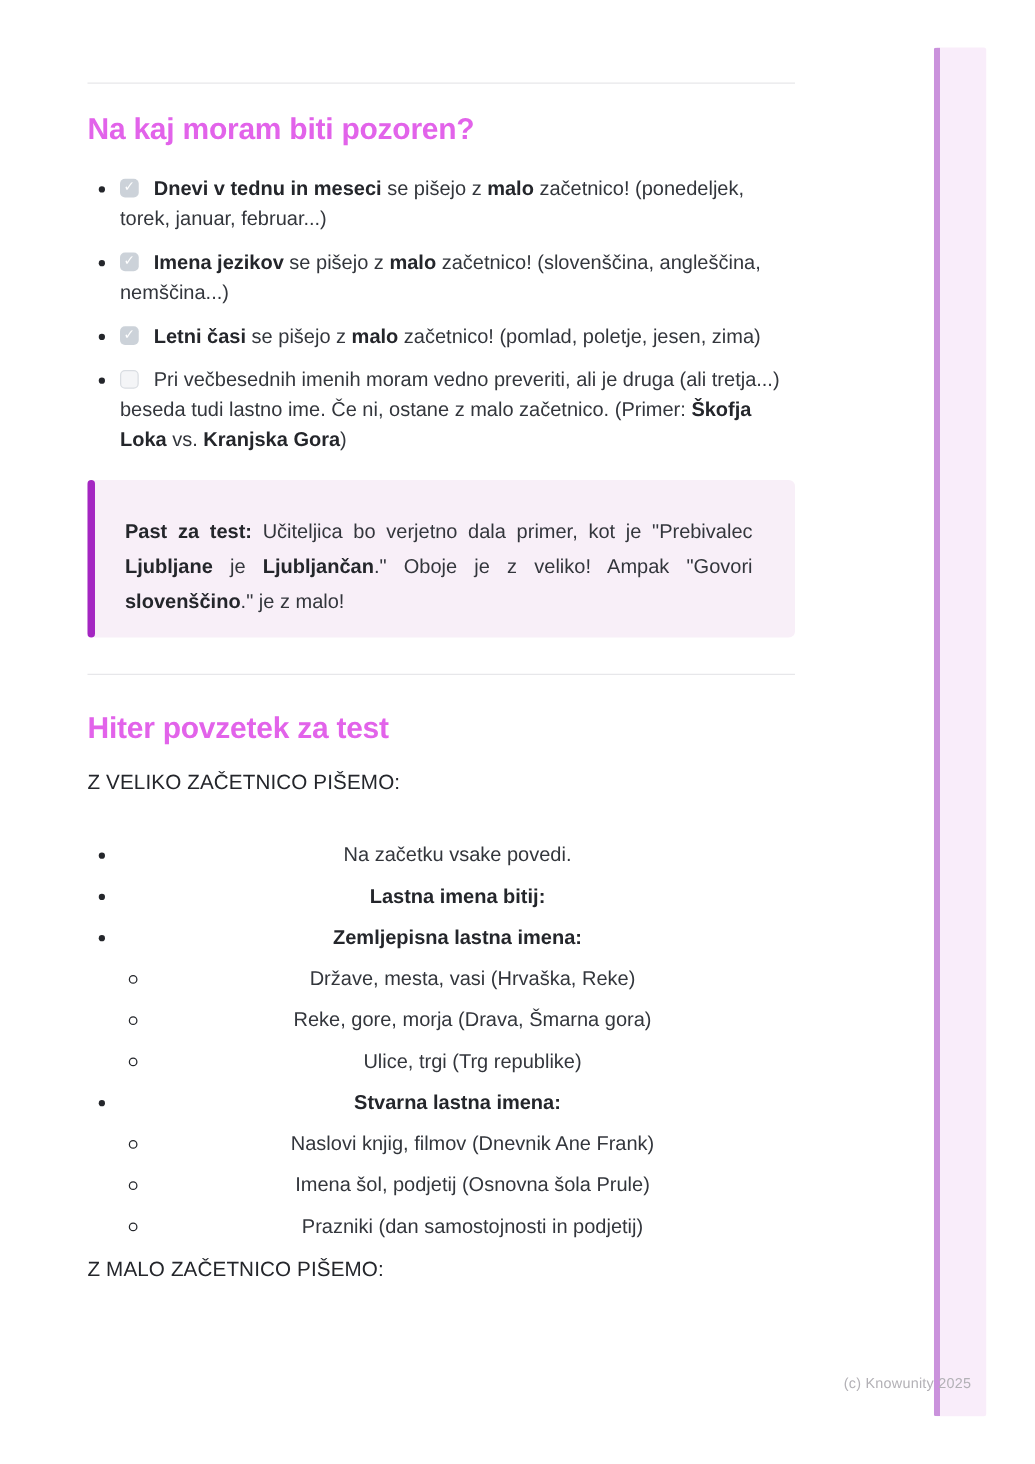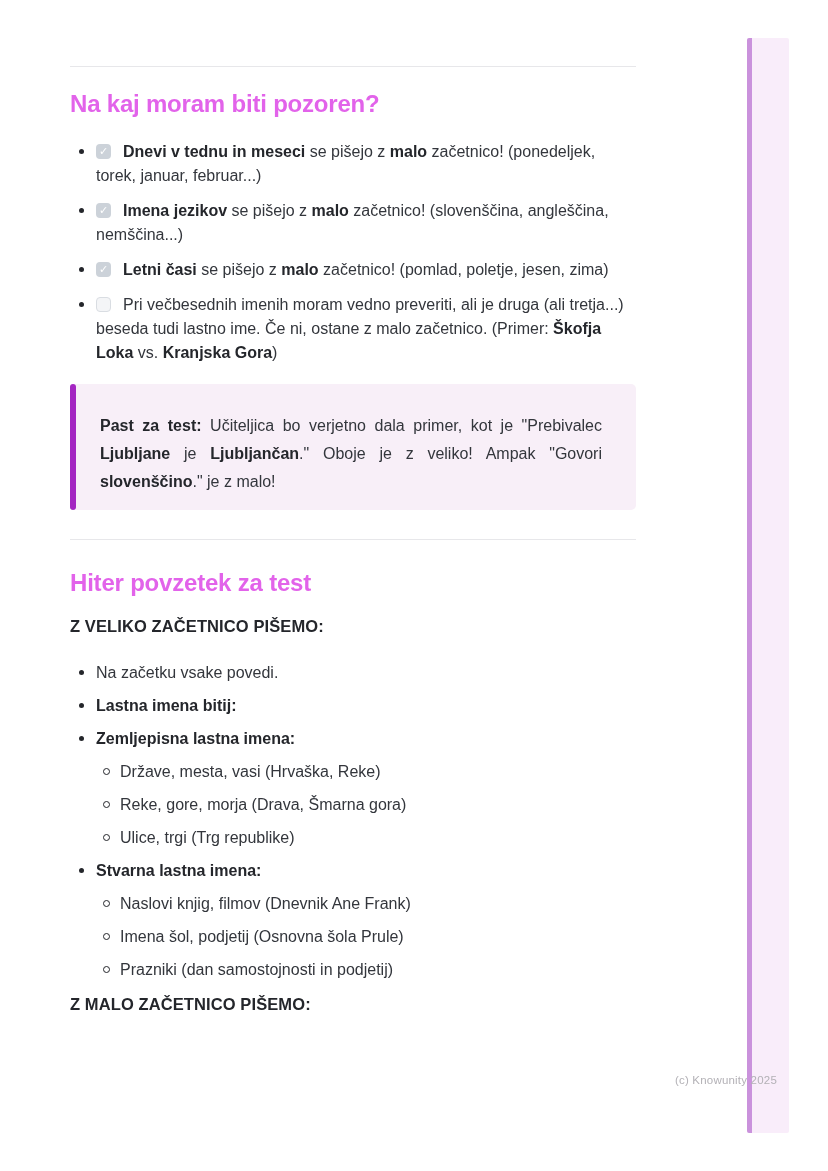--- a/index.html
+++ b/index.html
@@ -54,37 +54,37 @@
     background:var(--callout-bg,#f8eff8);
     padding:28px 34px 14px 30px;
     line-height:28px;text-align:justify;
   }
   .callout::before{
     content:"";position:absolute;left:0;top:0;bottom:0;width:6px;
     background:var(--callout-border,#a426c2);border-radius:6px;
   }
 
   .subhead{
-    font-weight:700;font-size:16.5px;line-height:22px;
+    font-weight:400;font-size:16.5px;line-height:22px;
     color:var(--text-strong,#1f2126);margin:17px 0 0 0;letter-spacing:0.1px;
   }
   .subhead.lower{margin-top:11px;}
 
-  .summary-list{margin-top:24px;}
+  .summary-list{margin-top:36px;text-align:center;}
   .summary-list .li{margin-bottom:9px;}
   .sub-list{margin:1px 0 9px 0;}
 
   .scroll-stripe{
     position:absolute;left:747px;top:38px;width:42px;height:1095px;
     background:var(--stripe-bg,#f9edfa);
     border-left:5px solid var(--stripe-line,#ca92dc);
     border-radius:2px;box-sizing:border-box;
   }
   .watermark{
-    position:absolute;top:1074px;right:51px;z-index:5;
+    position:absolute;top:1101px;right:51px;z-index:5;
     font-size:11.5px;color:var(--watermark,#b3b1b6);letter-spacing:0.2px;
   }
 </style>
 </head>
 <body>
 
 <div class="content">
 
 
   <hr class="divider">

